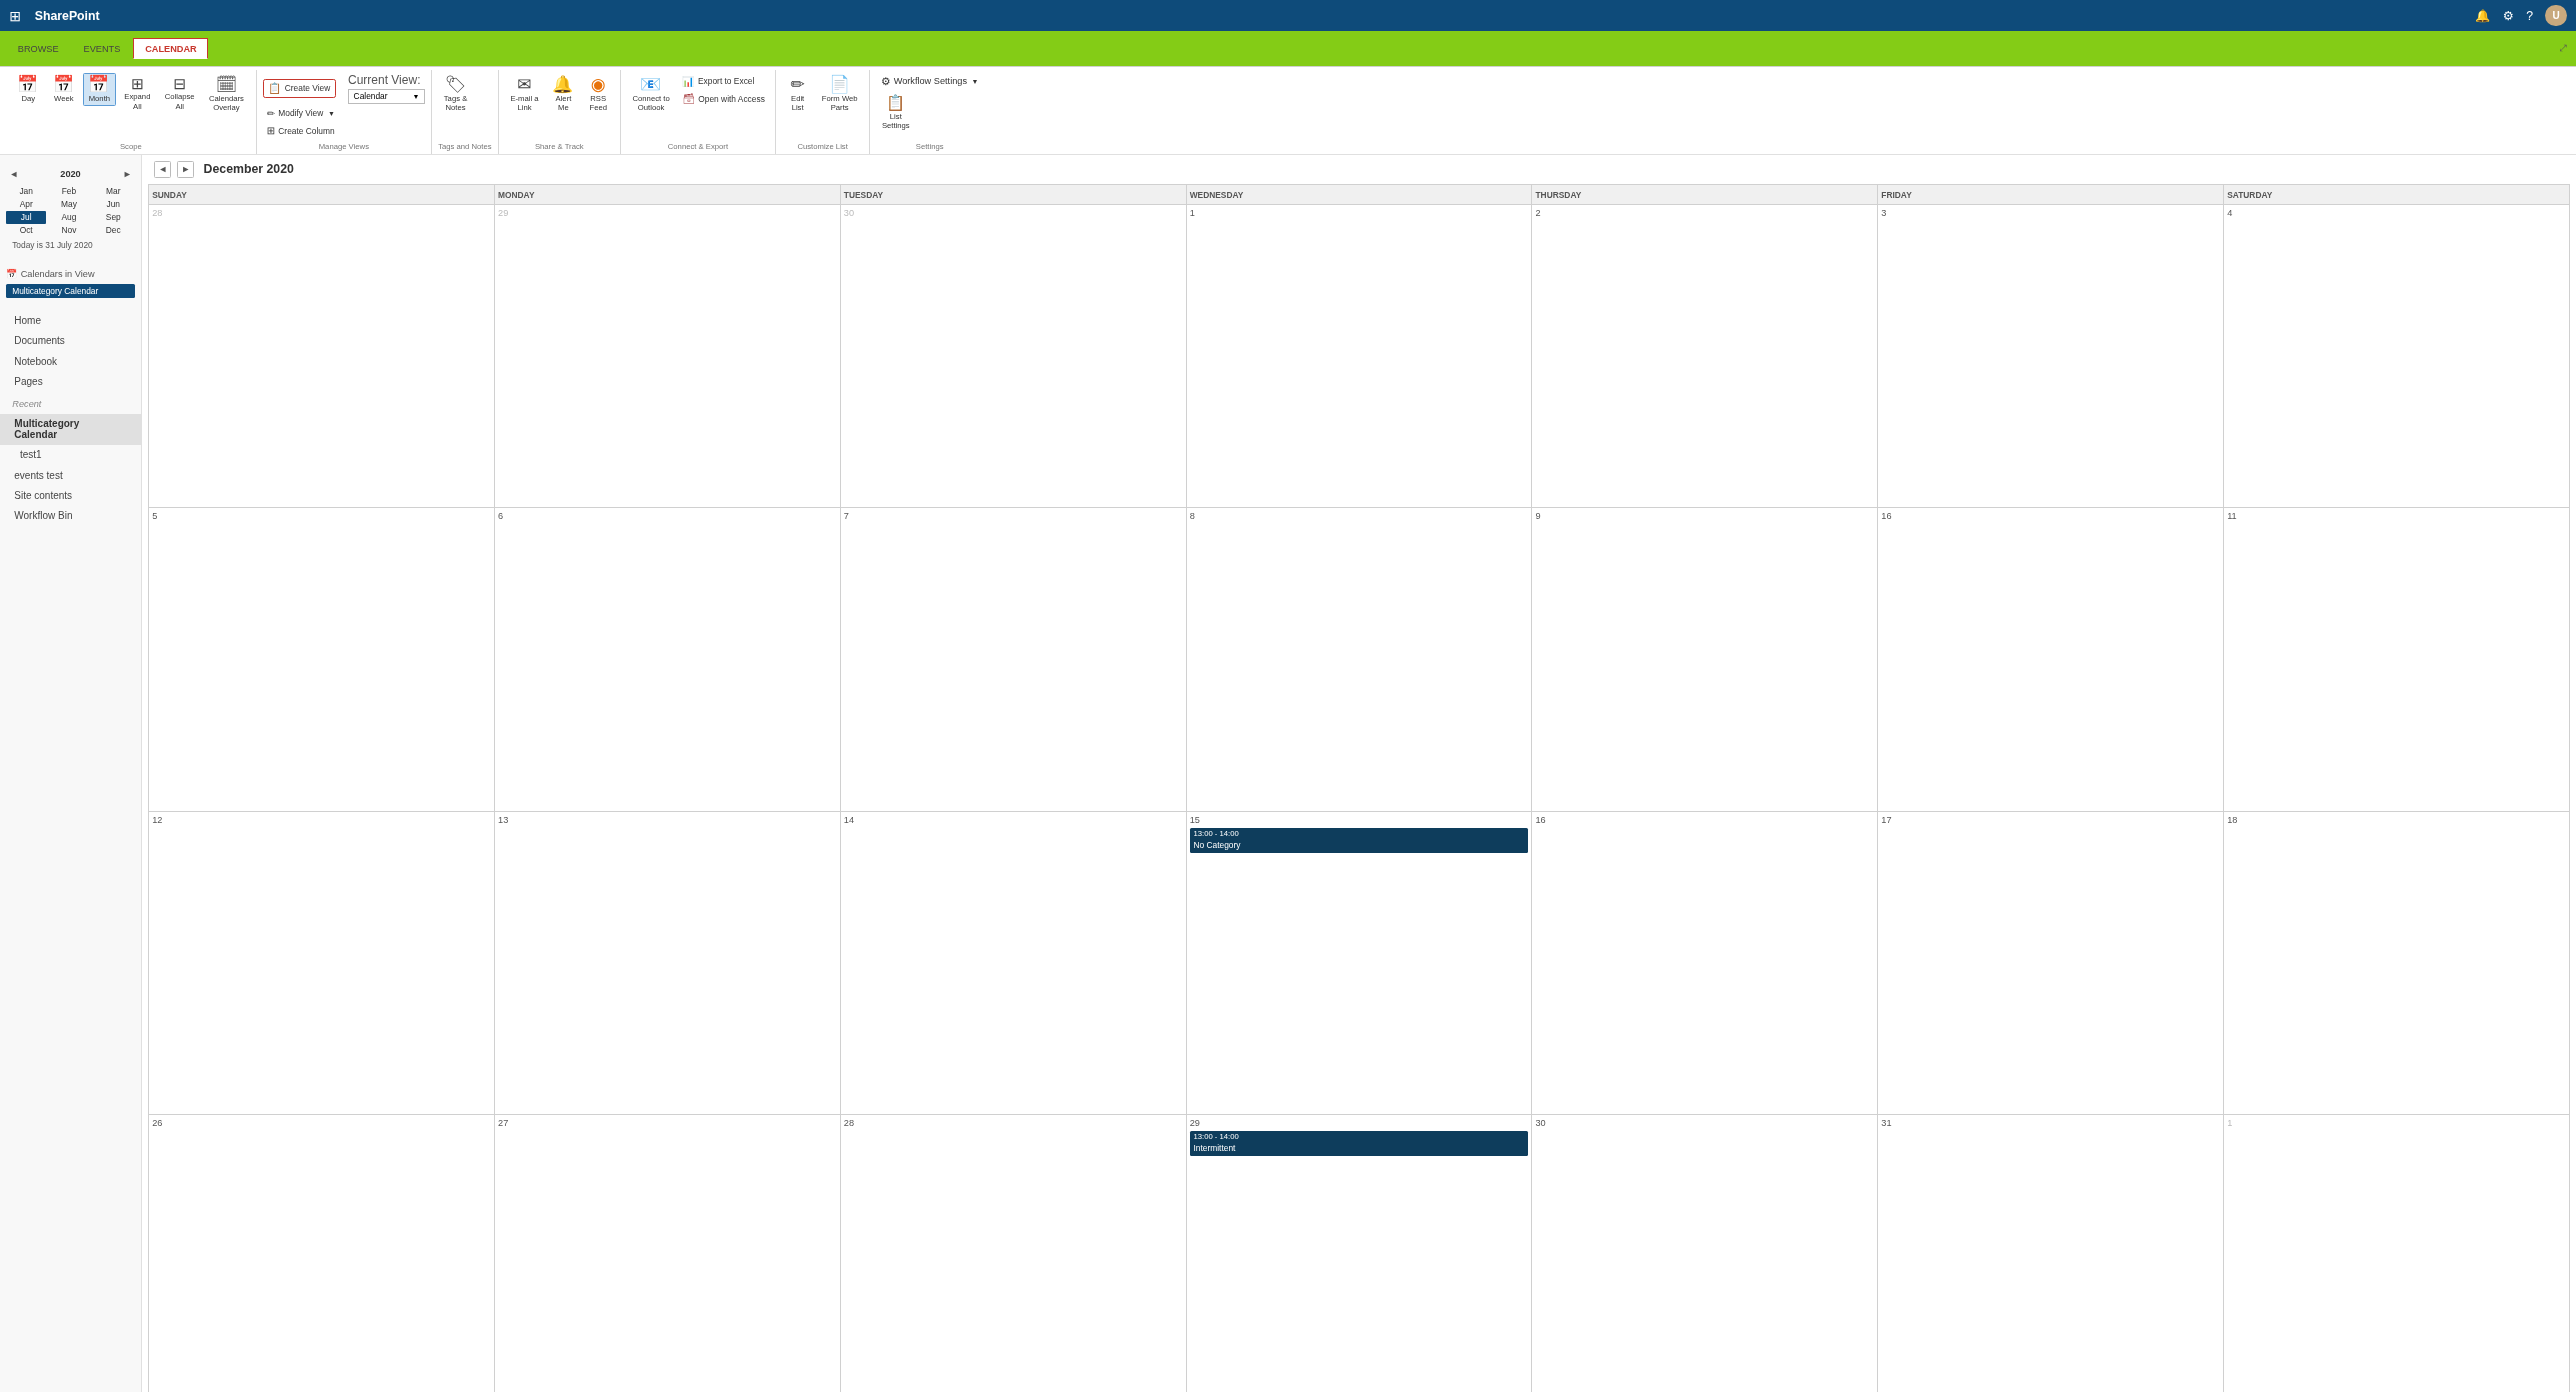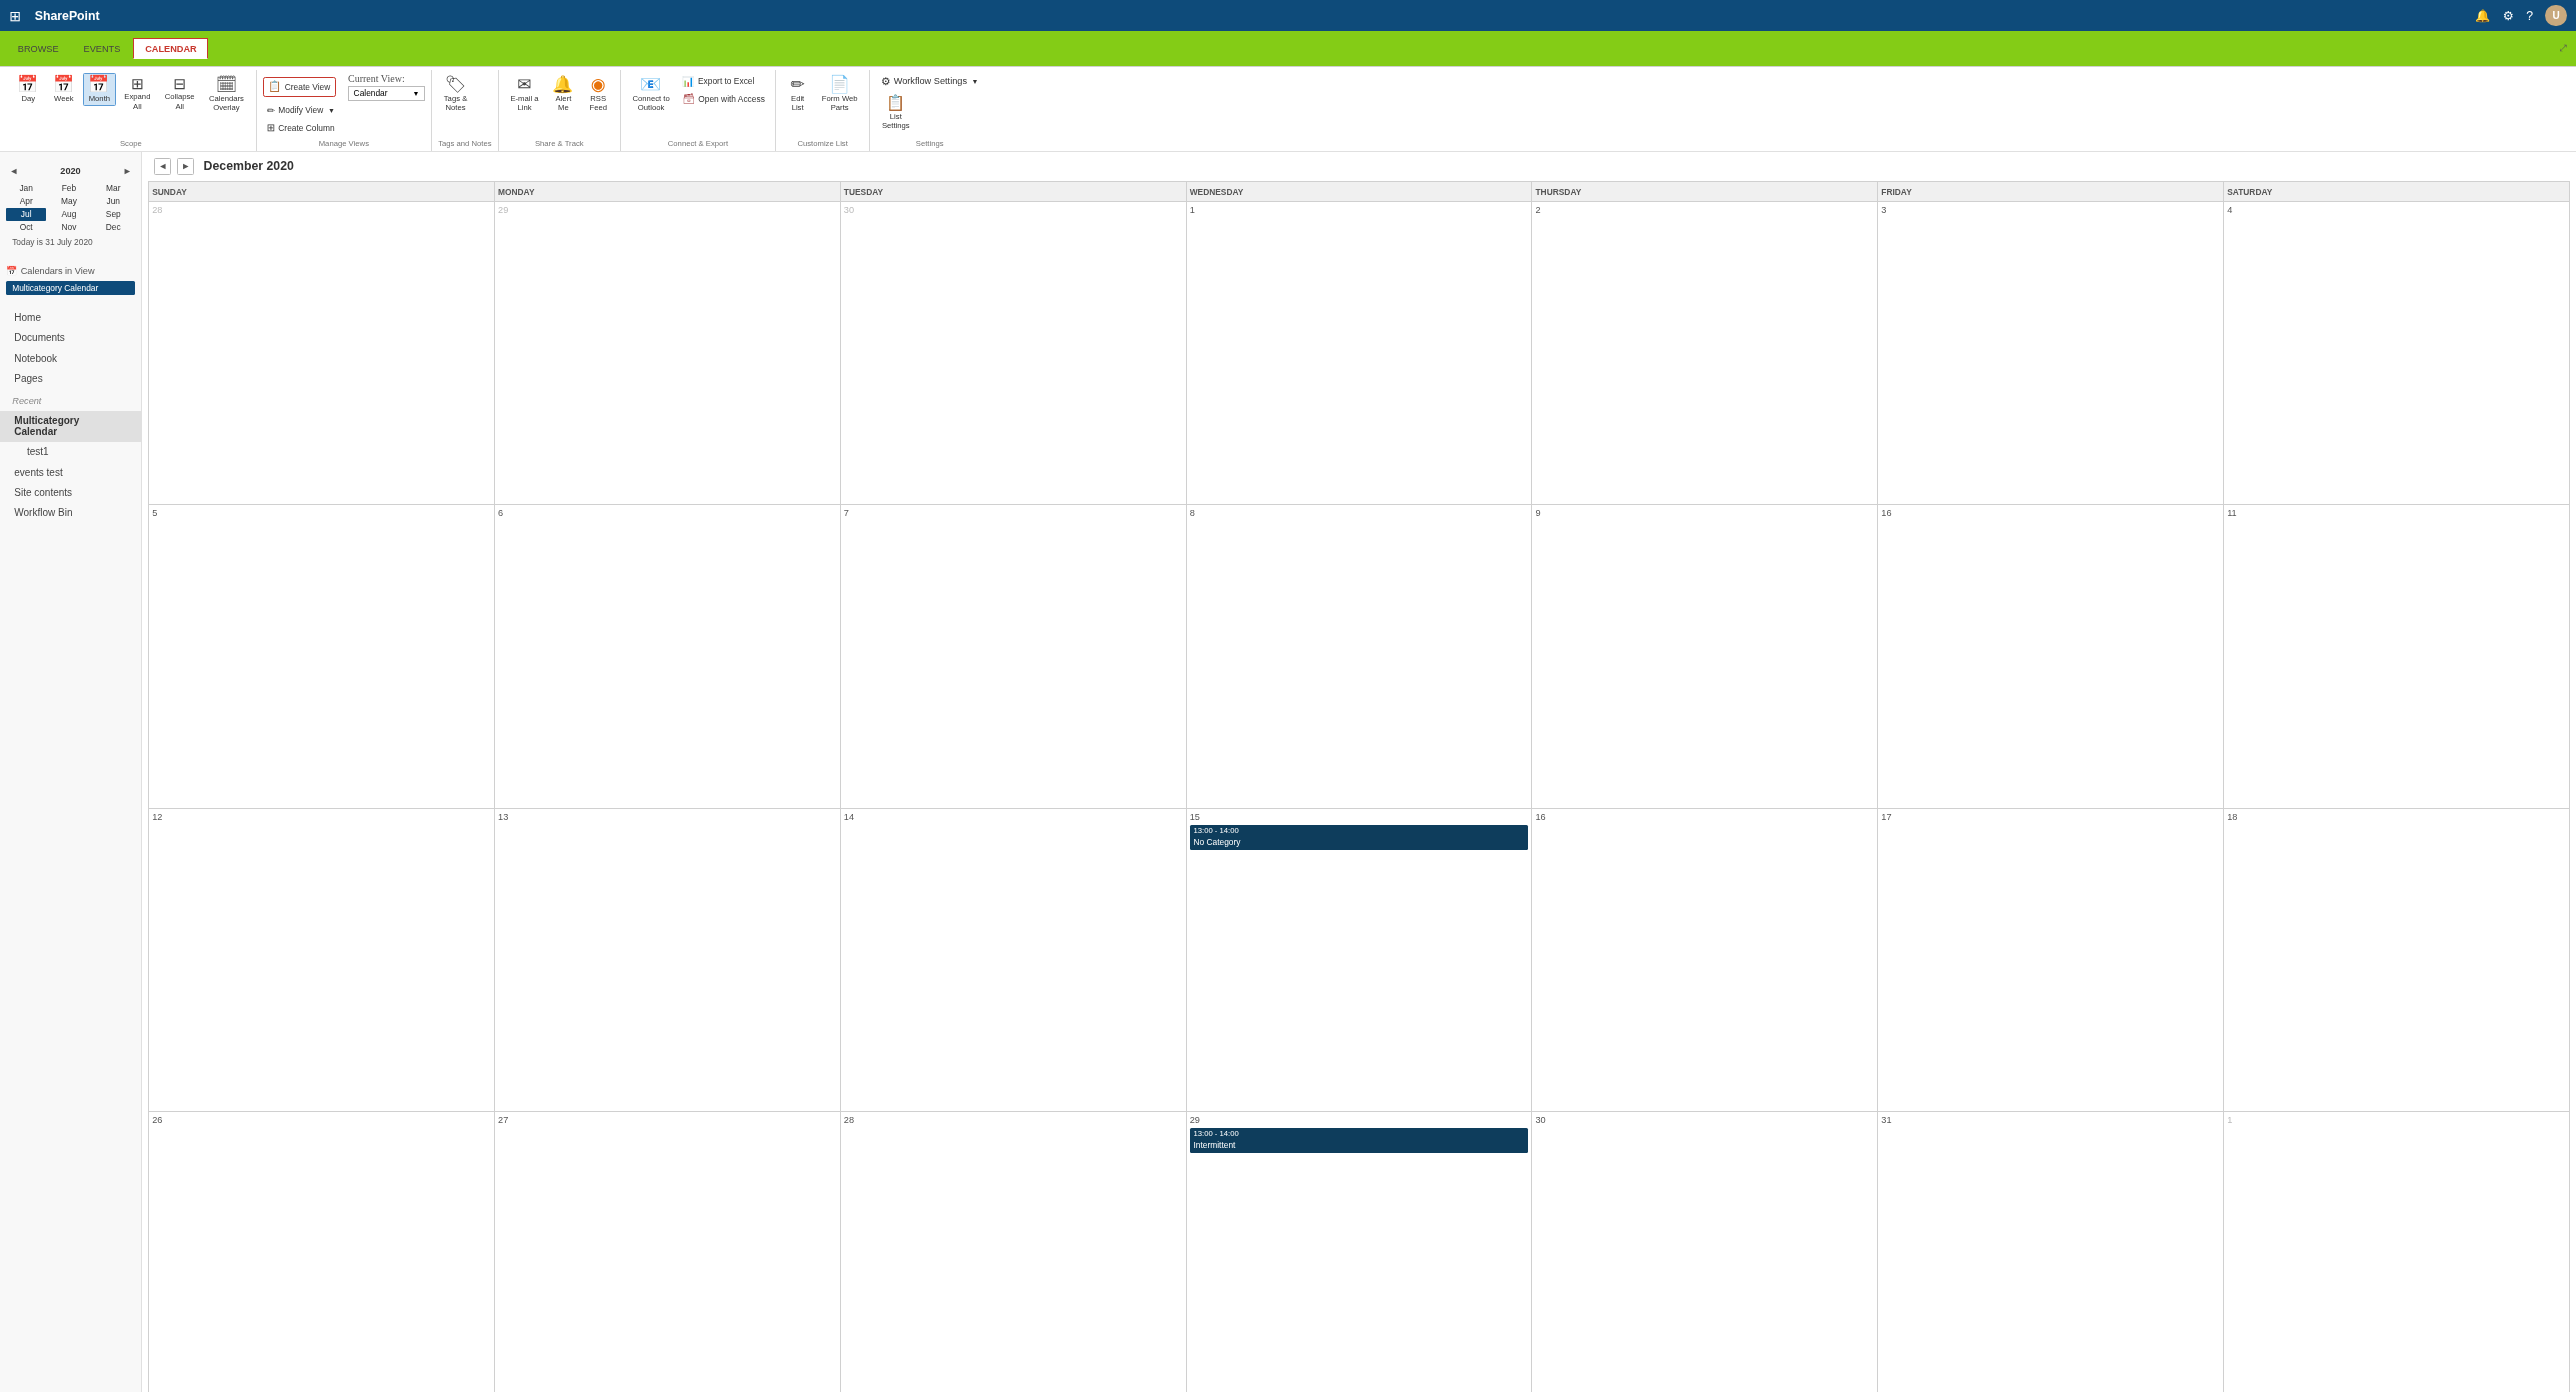--- a/index.html
+++ b/index.html
@@ -375,21 +375,21 @@
   </div>
 
   <div class="ribbon-group">
     <div class="ribbon-group-items" style="flex-direction:column; align-items:flex-start; gap:1.5px;">
       <div style="display:flex; align-items:center; gap:6.1px;">
         <div class="ribbon-btn-small create-view-btn" style="border:1.5px solid #c8372d; padding:2.3px 4.6px; border-radius:2.3px;">
           <span style="font-size:10.7px;">📋</span>
           <span style="font-size:8.4px; font-weight:500;">Create View</span>
         </div>
         <div style="display:flex;flex-direction:column; gap:1.5px; margin-left:6.1px;">
-          <div style="font-size:10px; color:#555;font-family:Liberation Serif, serif;">Current View:</div>
+          <div style="font-size:12px; color:#555;">Current View:</div>
           <div class="current-view-dropdown">
             <span style="font-size:8.4px;">Calendar</span>
             <span style="margin-left:auto; font-size:7px;">▼</span>
           </div>
         </div>
       </div>
       <div class="ribbon-btn-small">
         <span style="font-size:10px;">✏</span>
         <span style="font-size:8.4px;">Modify View</span>
         <span style="font-size:7px; margin-left:1.5px;">▼</span>
@@ -526,21 +526,21 @@
       <div class="cal-tag">Multicategory Calendar</div>
     </div>
 
     <div class="sidebar-nav">
       <div class="sidebar-nav-item">Home</div>
       <div class="sidebar-nav-item">Documents</div>
       <div class="sidebar-nav-item">Notebook</div>
       <div class="sidebar-nav-item">Pages</div>
       <div class="sidebar-nav-section">Recent</div>
       <div class="sidebar-nav-item active" style="padding-left:12.3px;">Multicategory<br>Calendar</div>
-      <div class="sidebar-nav-item" style="padding-left:25px;">test1</div>
+      <div class="sidebar-nav-item" style="padding-left:18px;">test1</div>
       <div class="sidebar-nav-item" style="padding-left:12.3px;">events test</div>
       <div class="sidebar-nav-item">Site contents</div>
       <div class="sidebar-nav-item">Workflow Bin</div>
     </div>
 
     <div class="sidebar-edit-links">
       <span>✏</span>
       <span>EDIT LINKS</span>
     </div>
   </div>

